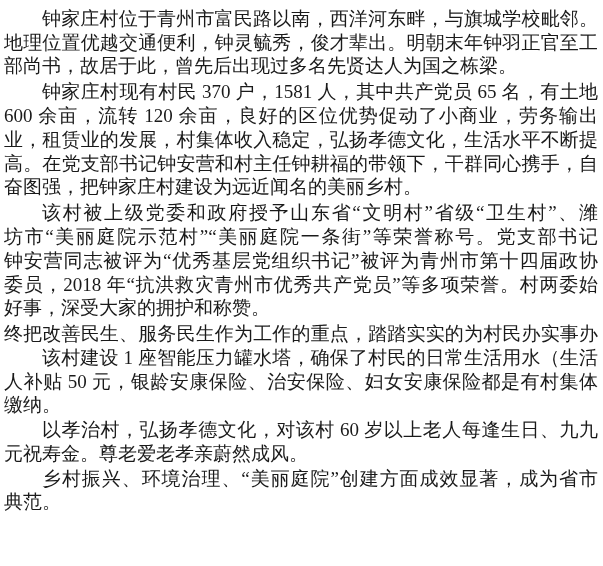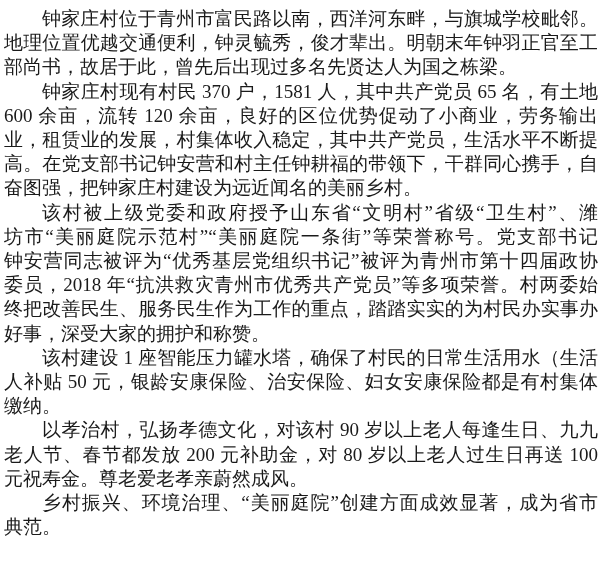--- a/index.html
+++ b/index.html
@@ -26,53 +26,53 @@
   .line {
     white-space: nowrap;
     text-align: justify;
     text-align-last: justify;
   }
   .line.first {
     text-indent: 2em;
   }
   .line.last {
     text-align-last: left;
+    font-family: Liberation Mono, monospace;
   }
 </style>
 </head>
 <body>
 
 <div class="doc" id="doc" style="background: rgb(255, 255, 255); color: rgb(26, 26, 26);">
     <div class="para">
       <div class="line first">钟家庄村位于青州市富民路以南，西洋河东畔，与旗城学校毗邻。</div>
       <div class="line">地理位置优越交通便利，钟灵毓秀，俊才辈出。明朝末年钟羽正官至工</div>
       <div class="line last">部尚书，故居于此，曾先后出现过多名先贤达人为国之栋梁。</div>
     </div>
     <div class="para">
       <div class="line first">钟家庄村现有村民 370 户，1581 人，其中共产党员 65 名，有土地</div>
       <div class="line">600 余亩，流转 120 余亩，良好的区位优势促动了小商业，劳务输出</div>
-      <div class="line">业，租赁业的发展，村集体收入稳定，其中共产党员，生活水平不断提</div>
+      <div class="line">业，租赁业的发展，村集体收入稳定，弘扬孝德文化，生活水平不断提</div>
       <div class="line">高。在党支部书记钟安营和村主任钟耕福的带领下，干群同心携手，自</div>
       <div class="line last">奋图强，把钟家庄村建设为远近闻名的美丽乡村。</div>
     </div>
     <div class="para">
       <div class="line first">该村被上级党委和政府授予山东省“文明村”省级“卫生村”、潍</div>
       <div class="line">坊市“美丽庭院示范村”“美丽庭院一条街”等荣誉称号。党支部书记</div>
       <div class="line">钟安营同志被评为“优秀基层党组织书记”被评为青州市第十四届政协</div>
       <div class="line">委员，2018 年“抗洪救灾青州市优秀共产党员”等多项荣誉。村两委始</div>
+      <div class="line last">好事，深受大家的拥护和称赞。</div>
       <div class="line">终把改善民生、服务民生作为工作的重点，踏踏实实的为村民办实事办</div>
-      <div class="line last">好事，深受大家的拥护和称赞。</div>
     </div>
     <div class="para">
       <div class="line first">该村建设 1 座智能压力罐水塔，确保了村民的日常生活用水（生活</div>
       <div class="line">人补贴 50 元，银龄安康保险、治安保险、妇女安康保险都是有村集体</div>
       <div class="line last">缴纳。</div>
     </div>
     <div class="para">
-      <div class="line first">以孝治村，弘扬孝德文化，对该村 90 岁以上老人每逢生日、九九</div>
-      <div class="line">老人节、春节都发放 200 元补助金，对 80 岁以上老人过生日再送 100</div>
+      <div class="line first">以孝治村，弘扬孝德文化，对该村 60 岁以上老人每逢生日、九九</div>
       <div class="line last">元祝寿金。尊老爱老孝亲蔚然成风。</div>
     </div>
     <div class="para">
       <div class="line first">乡村振兴、环境治理、“美丽庭院”创建方面成效显著，成为省市</div>
       <div class="line last">典范。</div>
     </div>
   </div>
 
 </body></html>

